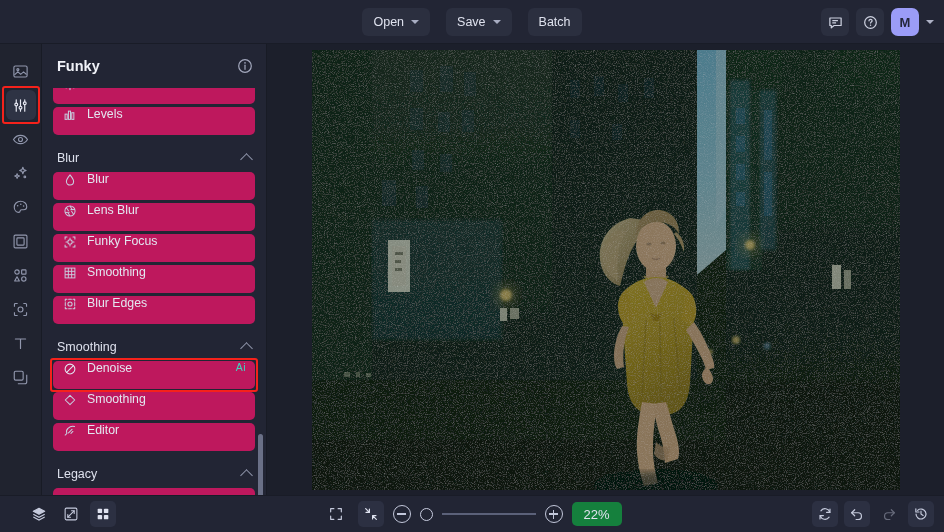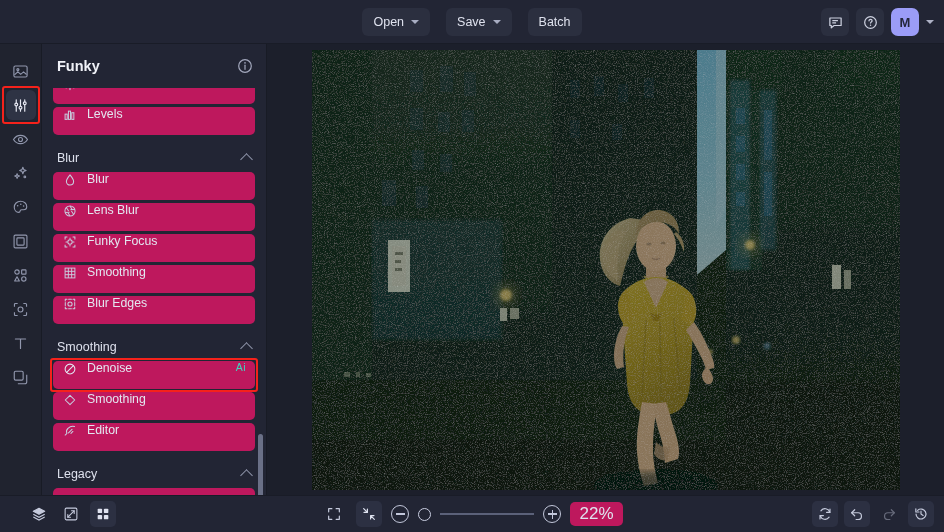--- a/index.html
+++ b/index.html
@@ -142,23 +142,23 @@
   .bbtn {
     width: 26px; height: 26px; border-radius: 5px; background: transparent;
     display:flex; align-items:center; justify-content:center; cursor:pointer; border:none;
   }
   .bbtn.filled { background: #2c3042; }
   .bbtn.dim { opacity: .42; }
   .slider-row { display:flex; align-items:center; gap: 9px; }
   .sl-track { width: 94px; height: 1.5px; background: #5b6179; position: relative; }
   .sl-knob { width: 13px; height: 13px; border-radius: 50%; border: 1.7px solid #c9cde0; background: transparent; }
   .zoompct {
-    background: #be185d; border-radius: 5px; height: 24px; min-width: 50px;
+    background: #15803d; border-radius: 5px; height: 24px; min-width: 50px;
     display:flex; align-items:center; justify-content:center;
-    font-size: 17px; color: #dfe2ee; cursor: pointer; padding: 0 9px;
+    font-size: 13px; color: #dfe2ee; cursor: pointer; padding: 0 9px;
   }
   .circ-btn { width:18px;height:18px;border-radius:50%;border:1.6px solid #c2c7da; display:flex;align-items:center;justify-content:center; cursor:pointer; position:relative;}
   .circ-btn i { position:absolute; background:#c2c7da; }
   .circ-btn .h { width:9px; height:1.6px; }
   .circ-btn .v { width:1.6px; height:9px; }
   svg { display:block; }
 </style>
 </head>
 <body>
 

